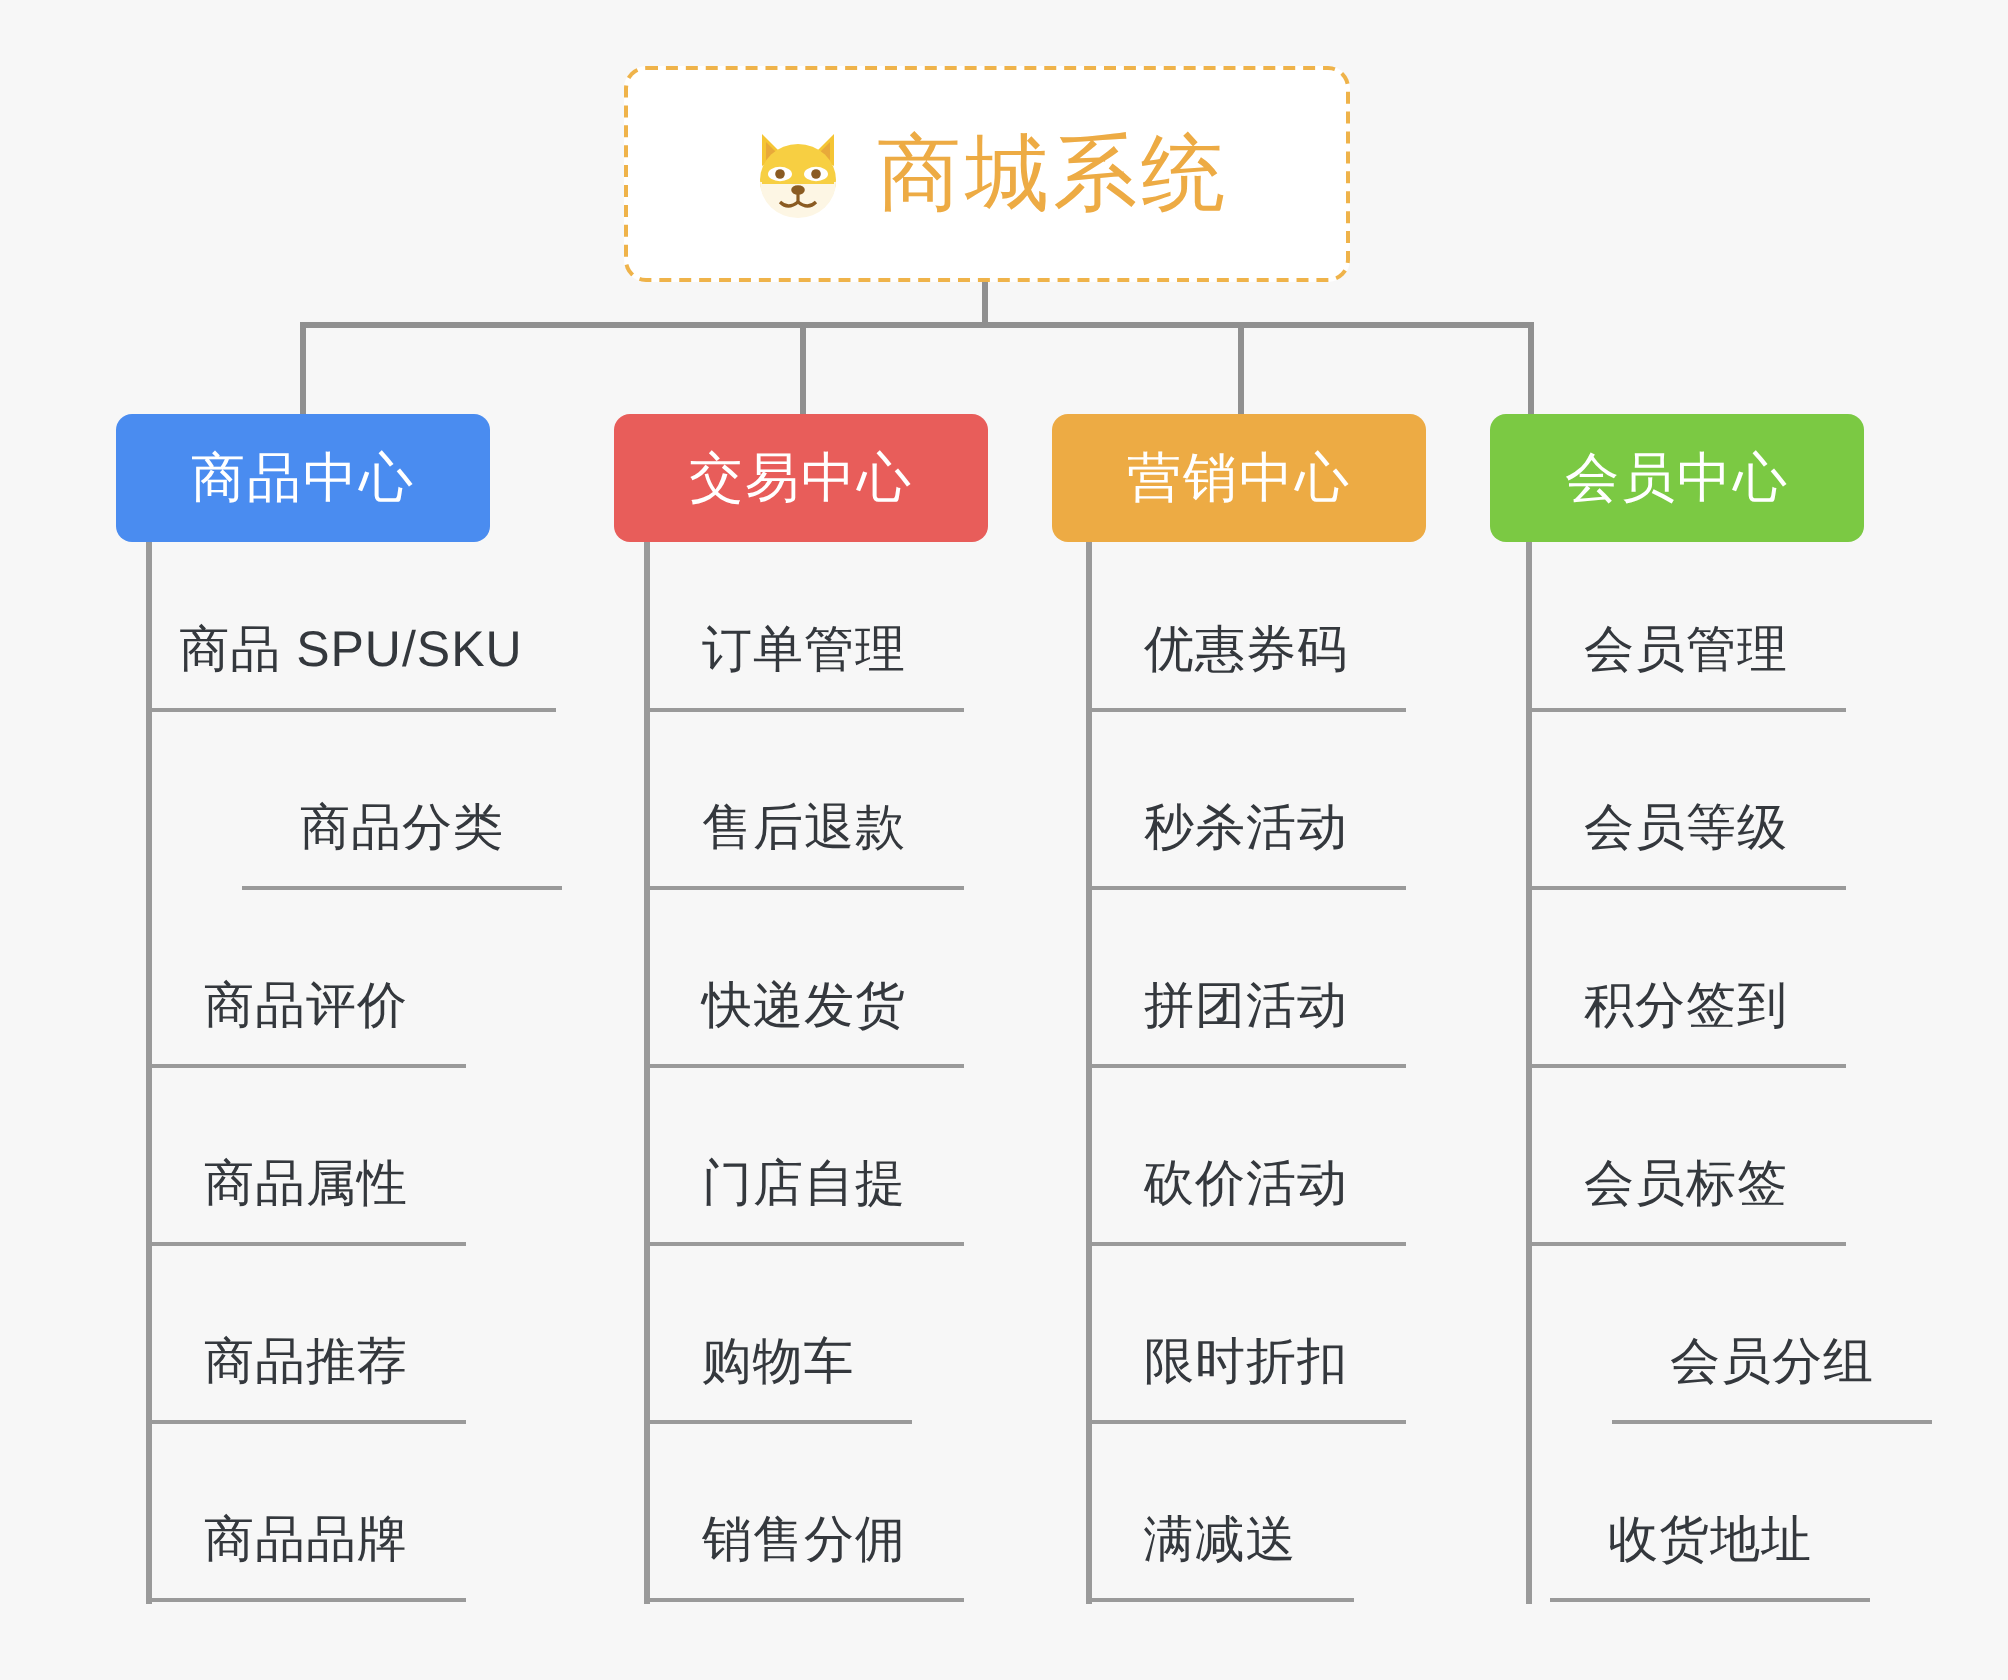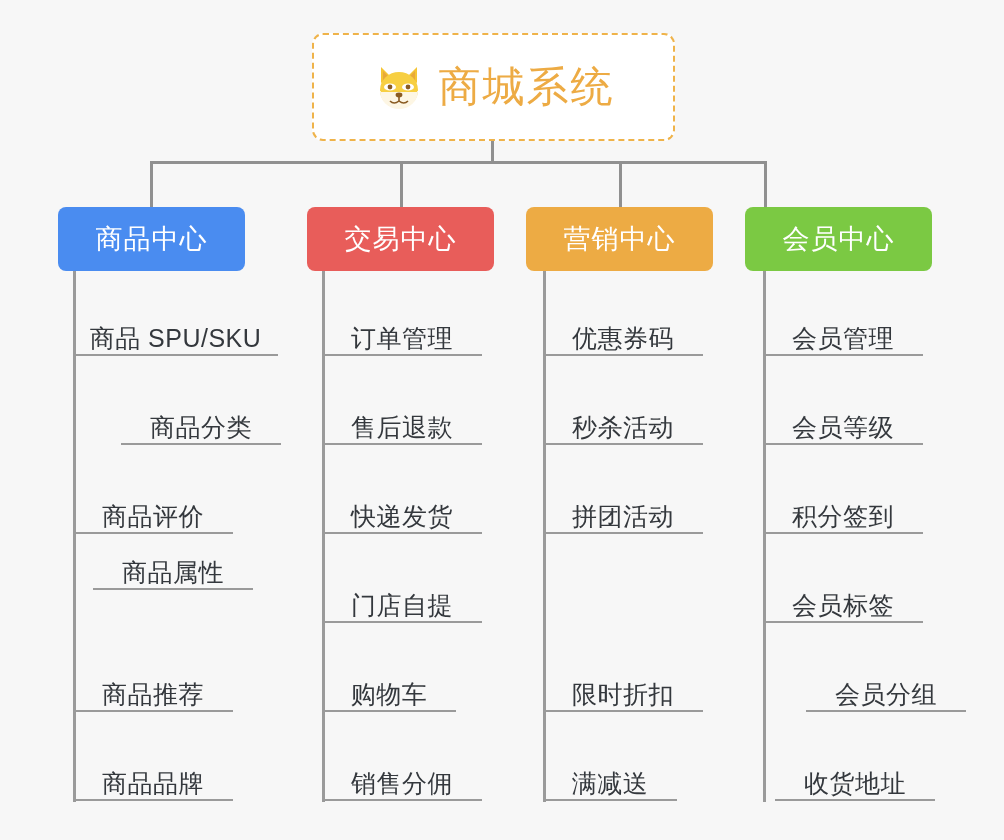--- a/index.html
+++ b/index.html
@@ -80,21 +80,21 @@
     background: #9a9a9a;
   }
 
   
   .leaf {
     position: absolute;
     height: 44px;
     box-sizing: border-box;
     border-bottom: 2px solid #9a9a9a;
     display: flex;
-    align-items: flex-end;
+    align-items: flex-start;
     justify-content: center;
     padding: 0 12px 2px 12px;
     white-space: nowrap;
   }
   .leaf-label {
     font-size: 25px;
     color: #34383d;
     letter-spacing: 0.5px;
     line-height: 1.1;
   }
@@ -141,21 +141,21 @@
   <div class="trunk" style="left:73px; top:271px; height:531px;"></div>
   <div class="leaf" style="left:73px; top:312px; width:205px;">
     <span class="leaf-label">商品 SPU/SKU</span>
   </div>
   <div class="leaf" style="left:73px; top:401px; width:160px;margin-left:48px;">
     <span class="leaf-label">商品分类</span>
   </div>
   <div class="leaf" style="left:73px; top:490px; width:160px;">
     <span class="leaf-label">商品评价</span>
   </div>
-  <div class="leaf" style="left:73px; top:546px; width:160px;margin-left:20px;">
+  <div class="leaf" style="left:73px; top:579px; width:160px;">
     <span class="leaf-label">商品属性</span>
   </div>
   <div class="leaf" style="left:73px; top:668px; width:160px;">
     <span class="leaf-label">商品推荐</span>
   </div>
   <div class="leaf" style="left:73px; top:757px; width:160px;">
     <span class="leaf-label">商品品牌</span>
   </div>
 
   <div class="cat-box" style="left:307px; top:207px; background:#e85d5a;">
@@ -187,20 +187,23 @@
   <div class="trunk" style="left:543px; top:271px; height:531px;"></div>
   <div class="leaf" style="left:543px; top:312px; width:160px;">
     <span class="leaf-label">优惠券码</span>
   </div>
   <div class="leaf" style="left:543px; top:401px; width:160px;">
     <span class="leaf-label">秒杀活动</span>
   </div>
   <div class="leaf" style="left:543px; top:490px; width:160px;">
     <span class="leaf-label">拼团活动</span>
   </div>
+  <div class="leaf" style="left:543px; top:579px; width:160px;">
+    <span class="leaf-label">砍价活动</span>
+  </div>
   <div class="leaf" style="left:543px; top:668px; width:160px;">
     <span class="leaf-label">限时折扣</span>
   </div>
   <div class="leaf" style="left:543px; top:757px; width:134px;">
     <span class="leaf-label">满减送</span>
   </div>
 
   <div class="cat-box" style="left:745px; top:207px; background:#7bc943;">
     <span>会员中心</span>
   </div>

